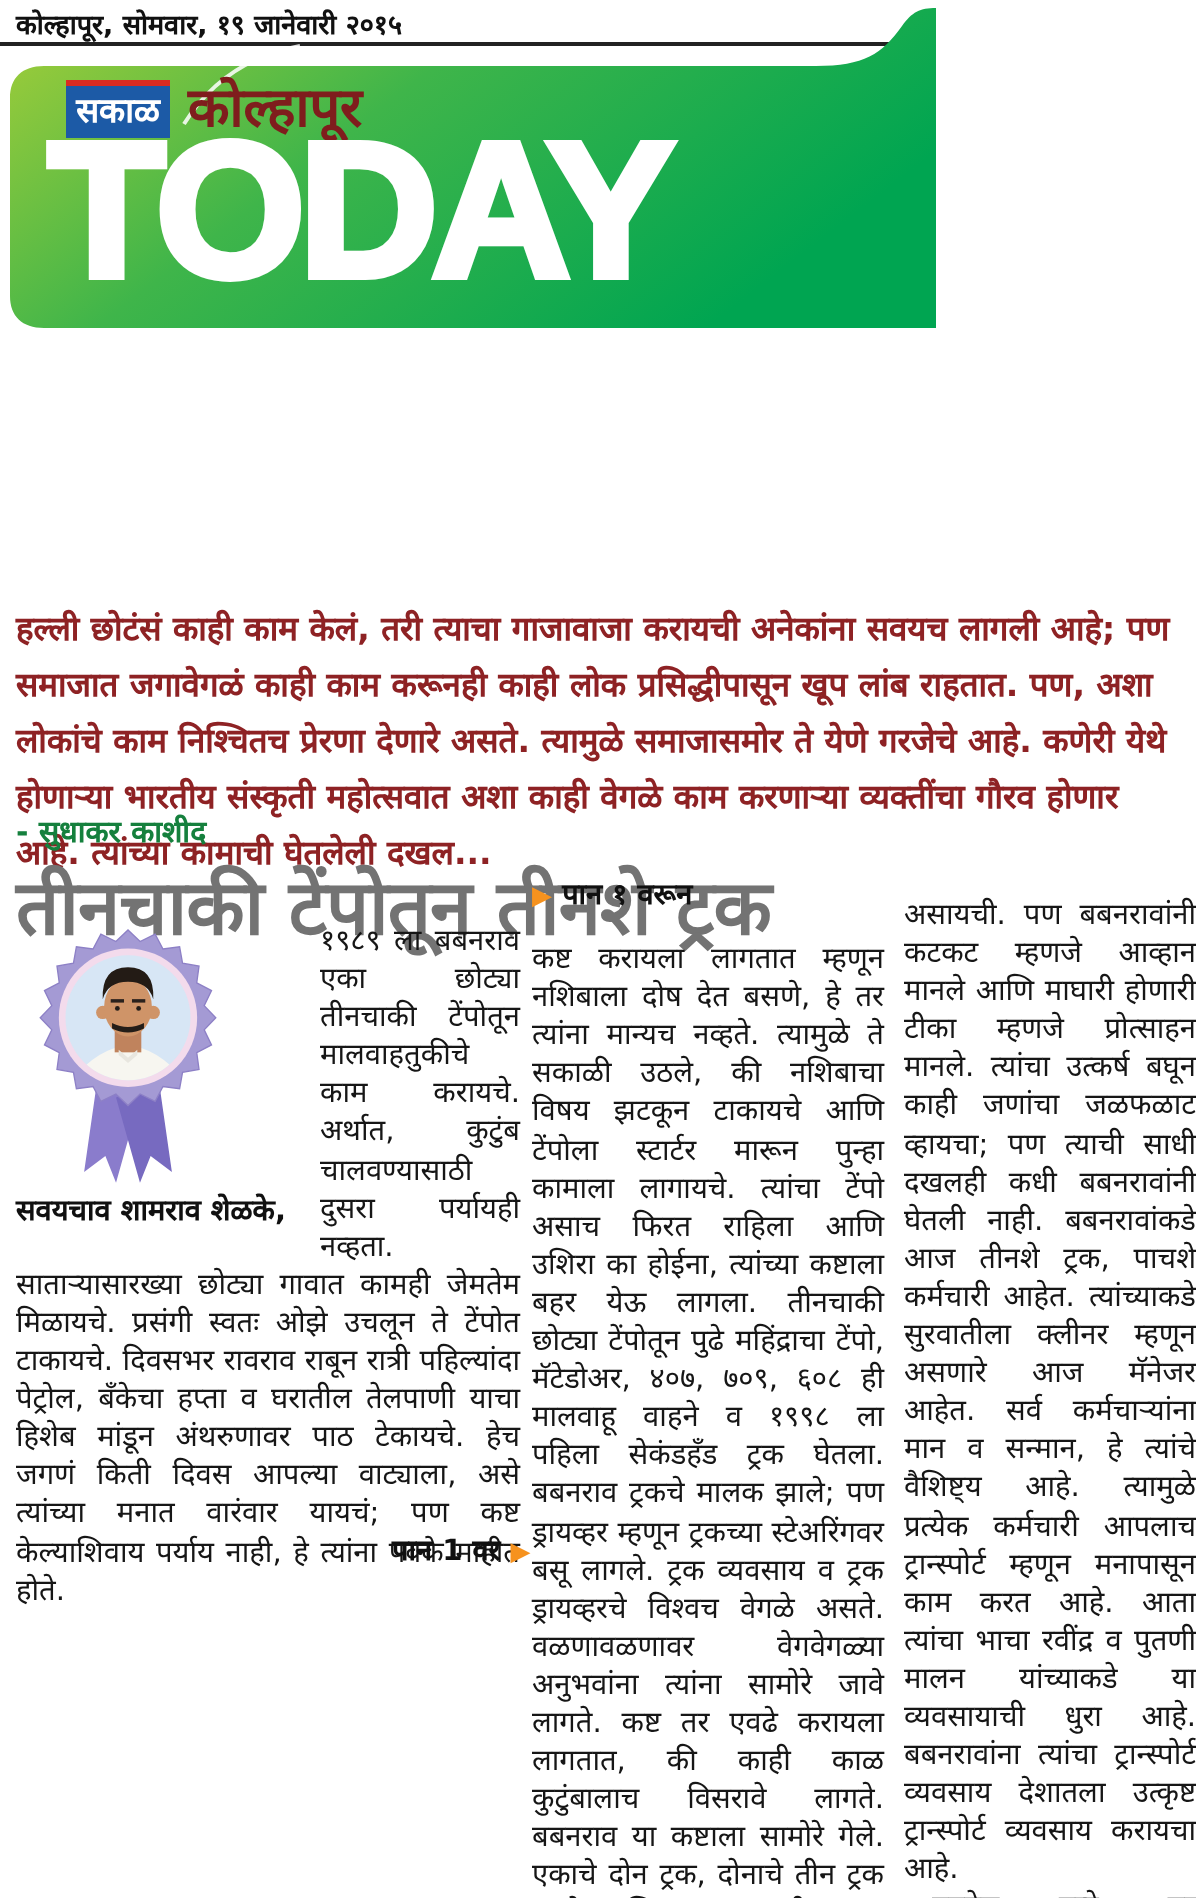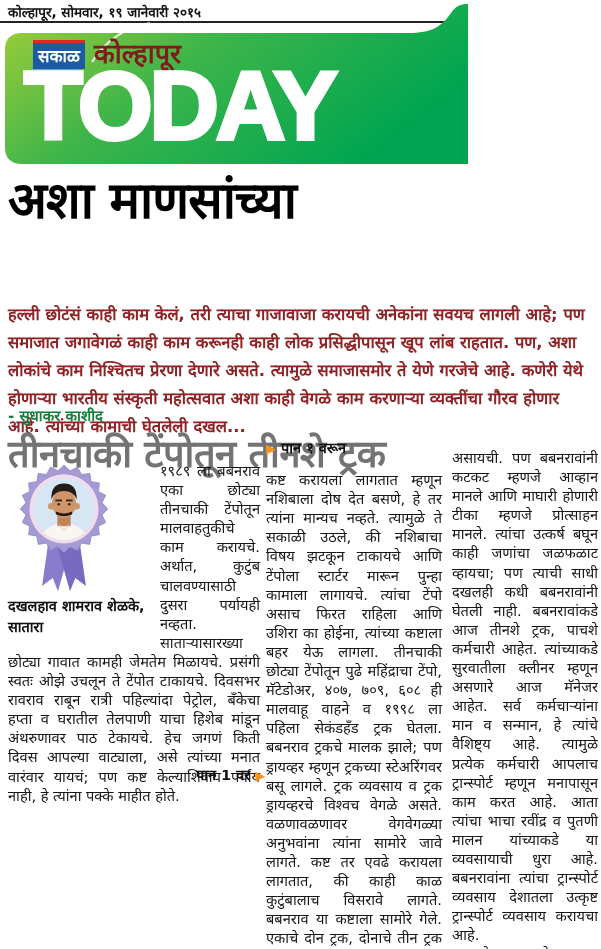--- a/index.html
+++ b/index.html
@@ -65,21 +65,20 @@
     <path d="M 22 33 L 408 33 C 432 33 441 27 451 13 C 456 6 460 4 468 4 L 468 164 L 22 164 C 11 164 5 158 5 148 L 5 49 C 5 39 11 33 22 33 Z" fill="url(#ggrad)"></path>
     <path d="M 92 62 Q 112 30 150 23" stroke="#ffffff" stroke-width="2" fill="none" opacity="0.85"></path>
   </svg>
   <div class="logo-box">
     <span>सकाळ</span>
   </div>
   <div class="edition">कोल्हापूर</div>
   <div class="today">TODAY</div>
 
   <div class="headline">
-    <div>अशा माणसांच्या</div>
   </div>
 
   <div class="intro">हल्ली छोटंसं काही काम केलं, तरी त्याचा गाजावाजा करायची अनेकांना सवयच लागली आहे; पण समाजात जगावेगळं काही काम करूनही काही लोक प्रसिद्धीपासून खूप लांब राहतात. पण, अशा लोकांचे काम निश्चितच प्रेरणा देणारे असते. त्यामुळे समाजासमोर ते येणे गरजेचे आहे. कणेरी येथे होणाऱ्या भारतीय संस्कृती महोत्सवात अशा काही वेगळे काम करणाऱ्या व्यक्तींचा गौरव होणार आहे. त्यांच्या कामाची घेतलेली दखल...</div>
   <div class="byline">- सुधाकर काशीद</div>
 
   <div class="article-title">तीनचाकी टेंपोतून तीनशे ट्रक</div>
 
   <div class="col1 body-text">
     <div class="photo-block">
       <svg class="badge-svg" width="100" height="133" viewBox="0 0 150 200">
@@ -100,22 +99,21 @@
           <path d="M56 58 Q55 34 75 34 Q95 34 94 58 Q90 45 75 45 Q60 45 56 58 Z" fill="#231b15"></path>
           <rect x="62" y="58" width="10" height="2.6" fill="#2a211c"></rect>
           <rect x="78" y="58" width="10" height="2.6" fill="#2a211c"></rect>
           <circle cx="67" cy="65" r="1.8" fill="#241d18"></circle>
           <circle cx="83" cy="65" r="1.8" fill="#241d18"></circle>
           <path d="M63 76 Q75 82 87 76 L87 80 Q75 86 63 80 Z" fill="#241d18"></path>
           <path d="M68 96 L75 102 L82 96 L82 100 L75 106 L68 100 Z" fill="#e8e6df"></path>
         </g>
       </svg>
       <div class="caption">
-        <div>दखलहाव शामराव शेळके,</div>
-        <div>सातारा</div>
+        <div>सवयचाव शामराव शेळके,</div>
       </div>
     </div>
     <p>१९८९ ला बबनराव एका छोट्या तीनचाकी टेंपोतून मालवाहतुकीचे काम करायचे. अर्थात, कुटुंब चालवण्यासाठी दुसरा पर्यायही नव्हता. साताऱ्यासारख्या छोट्या गावात कामही जेमतेम मिळायचे. प्रसंगी स्वतः ओझे उचलून ते टेंपोत टाकायचे. दिवसभर रावराव राबून रात्री पहिल्यांदा पेट्रोल, बँकेचा हप्ता व घरातील तेलपाणी याचा हिशेब मांडून अंथरुणावर पाठ टेकायचे. हेच जगणं किती दिवस आपल्या वाट्याला, असे त्यांच्या मनात वारंवार यायचं; पण कष्ट केल्याशिवाय पर्याय नाही, हे त्यांना पक्के माहीत होते.</p>
   </div>
 
   <div class="jump-to">
     <span>पान 1 वर</span>
     <span class="arrow">▶</span>
   </div>
 

